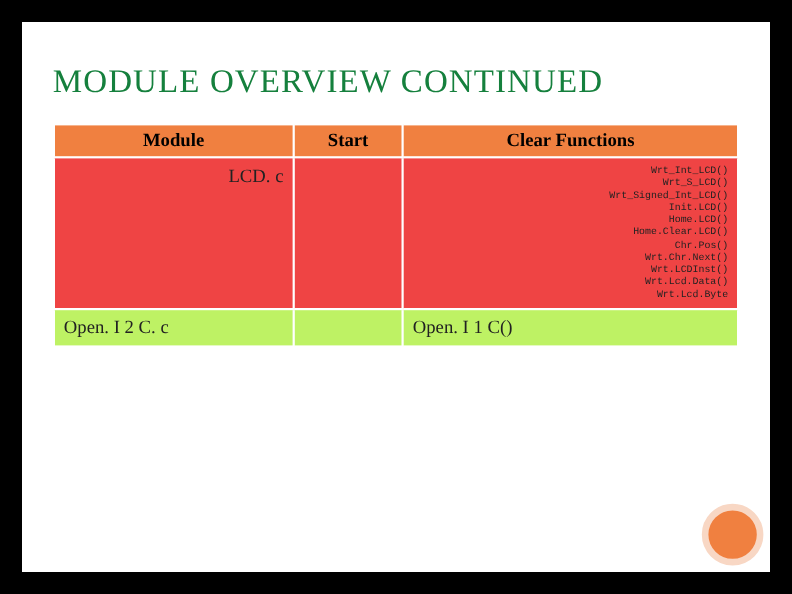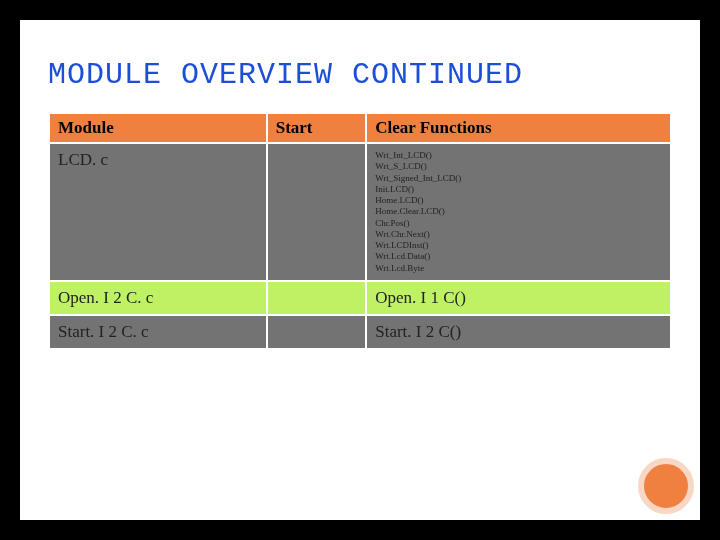--- a/index.html
+++ b/index.html
@@ -15,57 +15,57 @@
     position: absolute;
     top: 20px;
     left: 20px;
     width: 680px;
     height: 500px;
     background: #fff;
     box-sizing: border-box;
     padding: 38px 28px 20px 28px;
   }
   .title {
-    font-family: Liberation Mono, monospace;
+    font-family: Liberation Serif, serif;
     font-size: 30px;
     letter-spacing: 1px;
-    color: #1d4ed8;
+    color: #15803d;
     margin: 0 0 20px 0;
     font-weight: 400;
   }
   table {
     width: 100%;
     border-collapse: collapse;
     table-layout: fixed;
   }
   col.c-mod { width: 35%; }
   col.c-task { width: 16%; }
   col.c-func { width: 49%; }
   th {
     background: #f08040;
     color: #000;
     font-family: "Times New Roman", Times, serif;
     font-weight: 700;
     font-size: 17px;
-    text-align: left;
+    text-align: center;
     padding: 4px 8px;
     border: 2px solid #fff;
   }
   td {
     padding: 6px 8px;
     border: 2px solid #fff;
     vertical-align: top;
     font-family: "Times New Roman", Times, serif;
     font-size: 17px;
     color: #222;
   }
-  tr.row-a td { background: #737373; }
+  tr.row-a td { background: #ef4444; text-align: right; }
   tr.row-b td { background: #bef264; }
   td.funclist {
-    font-family: Liberation Serif, serif;
+    font-family: Liberation Mono, monospace;
     font-size: 9px;
     line-height: 1.25;
     white-space: pre-line;
     margin-top: 40px;
   }
   .corner-circle {
     position: absolute;
     right: 6px;
     bottom: 6px;
     width: 56px;
@@ -109,22 +109,17 @@
 Wrt.Chr.Next()
 Wrt.LCDInst()
 Wrt.Lcd.Data()
 Wrt.Lcd.Byte</td>
       </tr>
       <tr class="row-b">
         <td>Open. I 2 C. c</td>
         <td></td>
         <td>Open. I 1 C()</td>
       </tr>
-      <tr class="row-a">
-        <td>Start. I 2 C. c</td>
-        <td></td>
-        <td>Start. I 2 C()</td>
-      </tr>
     </tbody>
   </table>
 
   <div class="corner-circle"></div>
 </div>
 
 </body></html>

